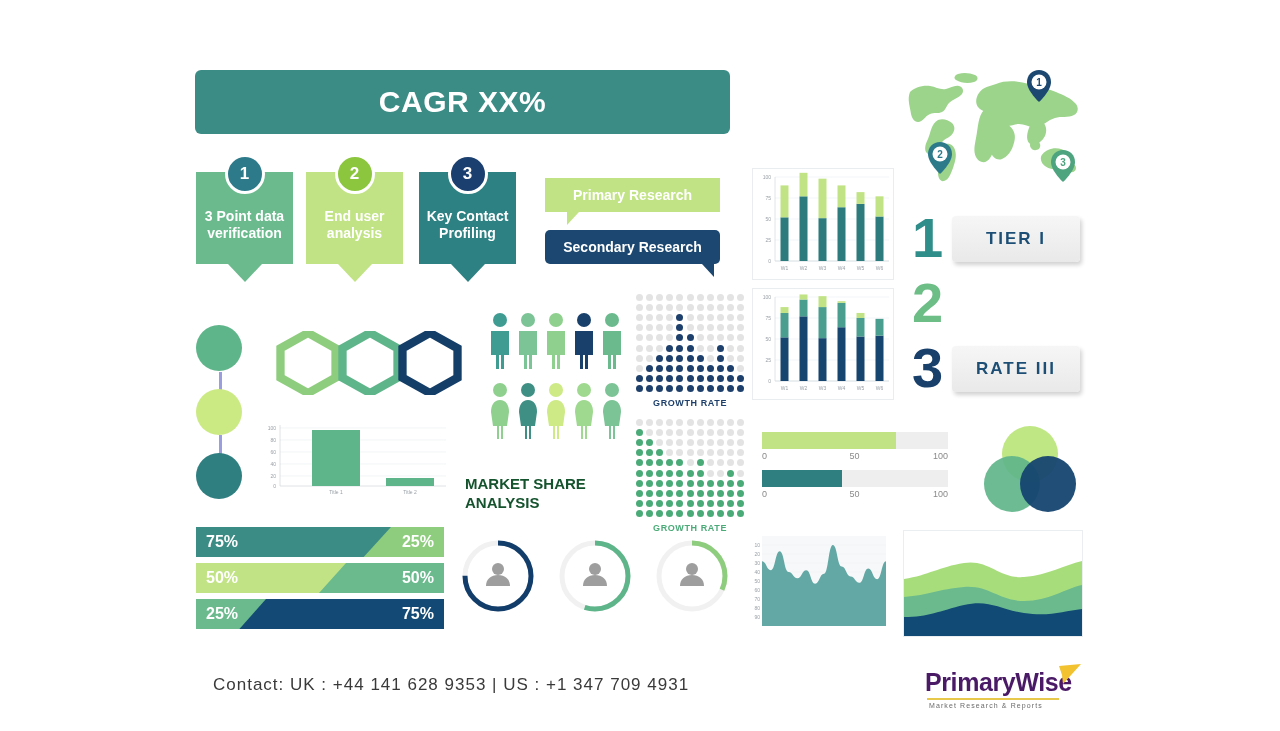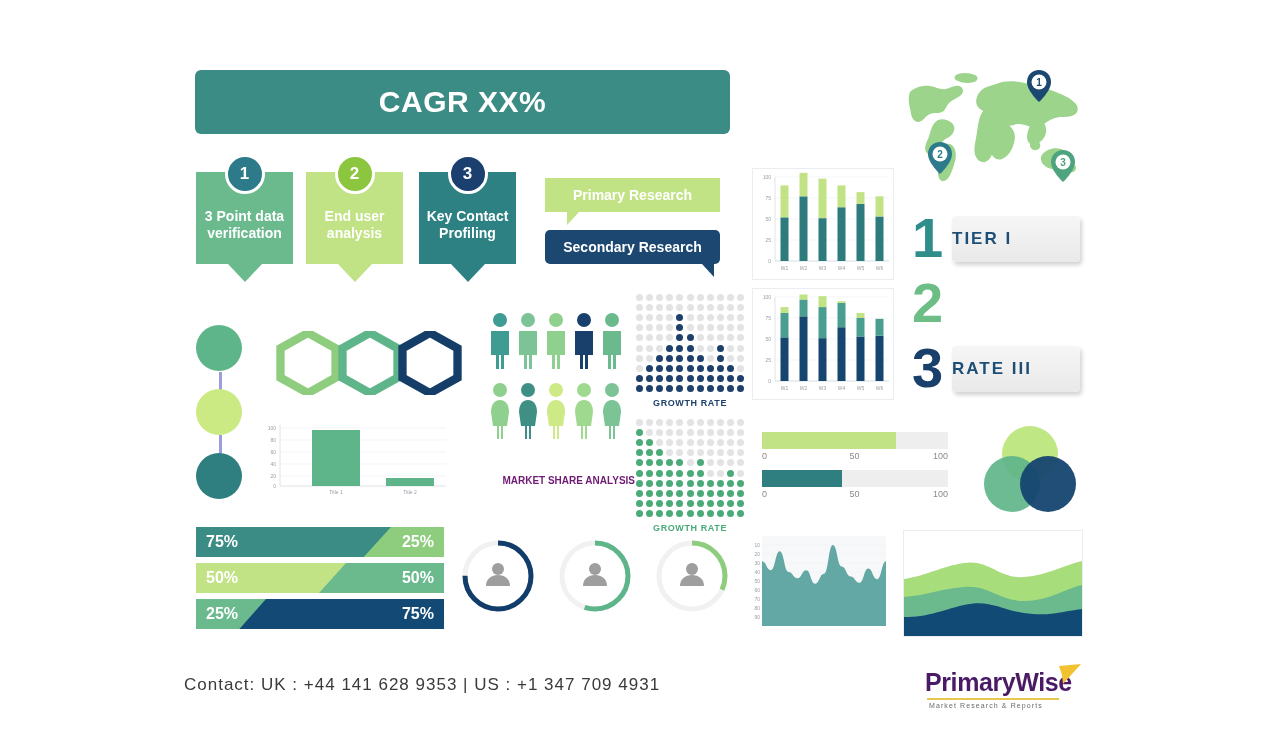--- a/index.html
+++ b/index.html
@@ -59,21 +59,21 @@
     display:flex;align-items:center;color:#fff;font-size:16px;font-weight:bold;}
   .arow .left{left:0;padding-left:10px;box-sizing:border-box;}
   .arow .right{right:0;justify-content:flex-end;padding-right:10px;box-sizing:border-box;}
 
   
   .tier{position:absolute;width:168px;height:46px;}
   .tier .plate{
     position:absolute;left:40px;top:0;width:128px;height:46px;
     background:linear-gradient(180deg,#f6f6f6 0%,#e9e9e9 100%);
     border-radius:4px;box-shadow:2px 3px 4px rgba(0,0,0,.18);
-    display:flex;align-items:center;
+    display:flex;align-items:center;justify-content:center;
   }
   .tier .plate span{color:#1d4f76;font-size:17px;font-weight:bold;letter-spacing:2px;}
   .tier .num{
     position:absolute;left:0;top:-6px;font-size:56px;font-weight:bold;
     line-height:56px;z-index:2;font-family:"Liberation Sans",sans-serif;
   }
 
   
   .slider{position:absolute;width:186px;}
   .slider .track{width:100%;height:17px;background:#eeeeee;}
@@ -84,30 +84,30 @@
   
   .dots{position:absolute;}
   .dots .row{display:flex;}
   .dots i{display:block;width:7px;height:7px;border-radius:50%;margin:1.6px;}
   .dots .cap{text-align:center;font-size:9px;font-weight:bold;letter-spacing:.6px;margin-top:4px;}
 
   
   .people{position:absolute;display:flex;}
   .people .p{margin:0 2px;}
 
-  .mshare{position:absolute;text-align:right;color:#701a75;
-    font-size:10px;font-weight:bold;line-height:1.25;width:170px;}
+  .mshare{position:absolute;text-align:left;color:#14532d;
+    font-size:15px;font-weight:bold;line-height:1.25;width:170px;}
 
   
   .chartbox{position:absolute;background:#ffffff;}
   .tick{font-size:5px;fill:#9aa0a6;}
   .xtick{font-size:5px;fill:#9aa0a6;}
 
   
-  .contact{position:absolute;left:184px;top:675px;font-size:17px;color:#3a3a3a;letter-spacing:1px;text-align:center;}
+  .contact{position:absolute;left:213px;top:675px;font-size:17px;color:#3a3a3a;letter-spacing:1px;text-align:center;}
   .logo{position:absolute;left:925px;top:668px;width:150px;}
   .logo .name{font-size:25px;font-weight:bold;color:#4a1a66;letter-spacing:-.4px;}
   .logo .rule{height:2px;background:#e8c84a;width:132px;margin:1px 0 2px 2px;}
   .logo .tag{font-size:7px;color:#6b6b6b;letter-spacing:1.1px;margin-left:4px;}
 </style>
 </head>
 <body>
 
 <div class="canvas">
 

